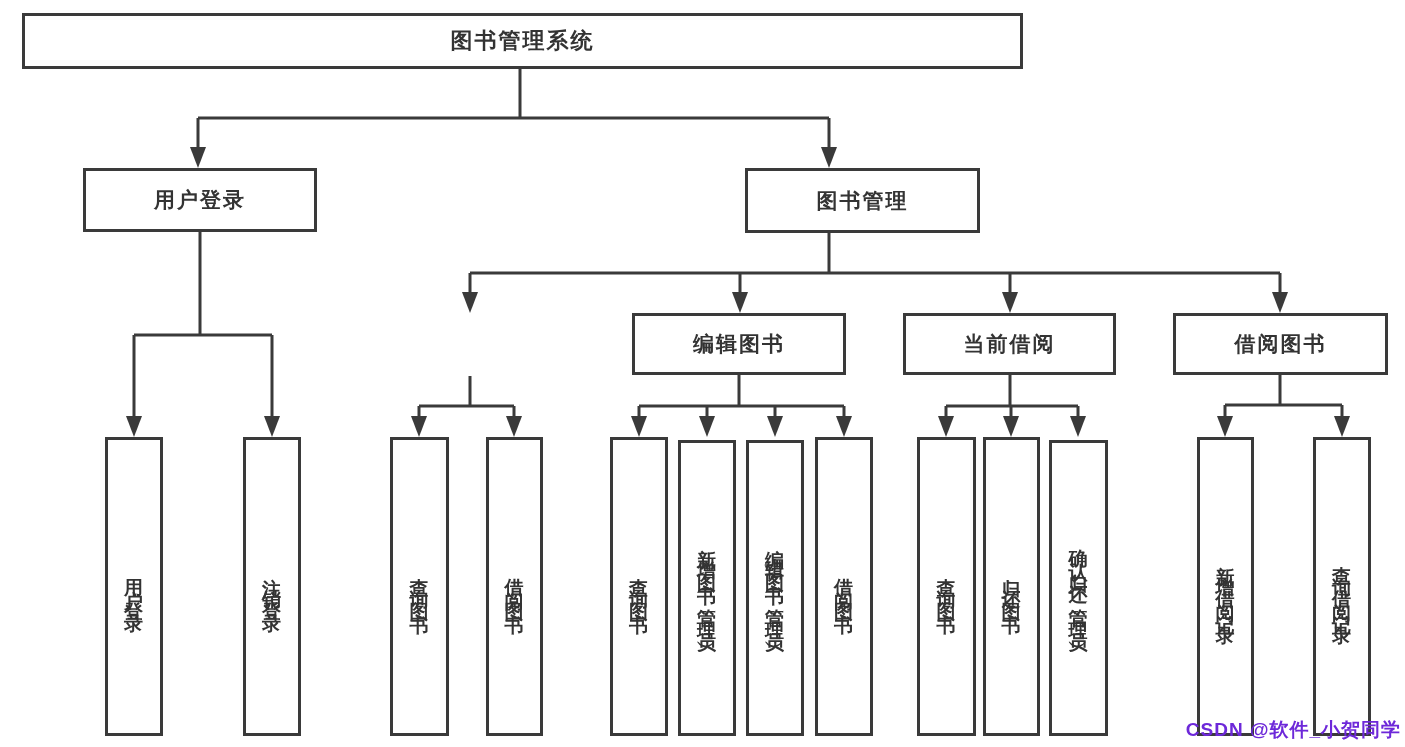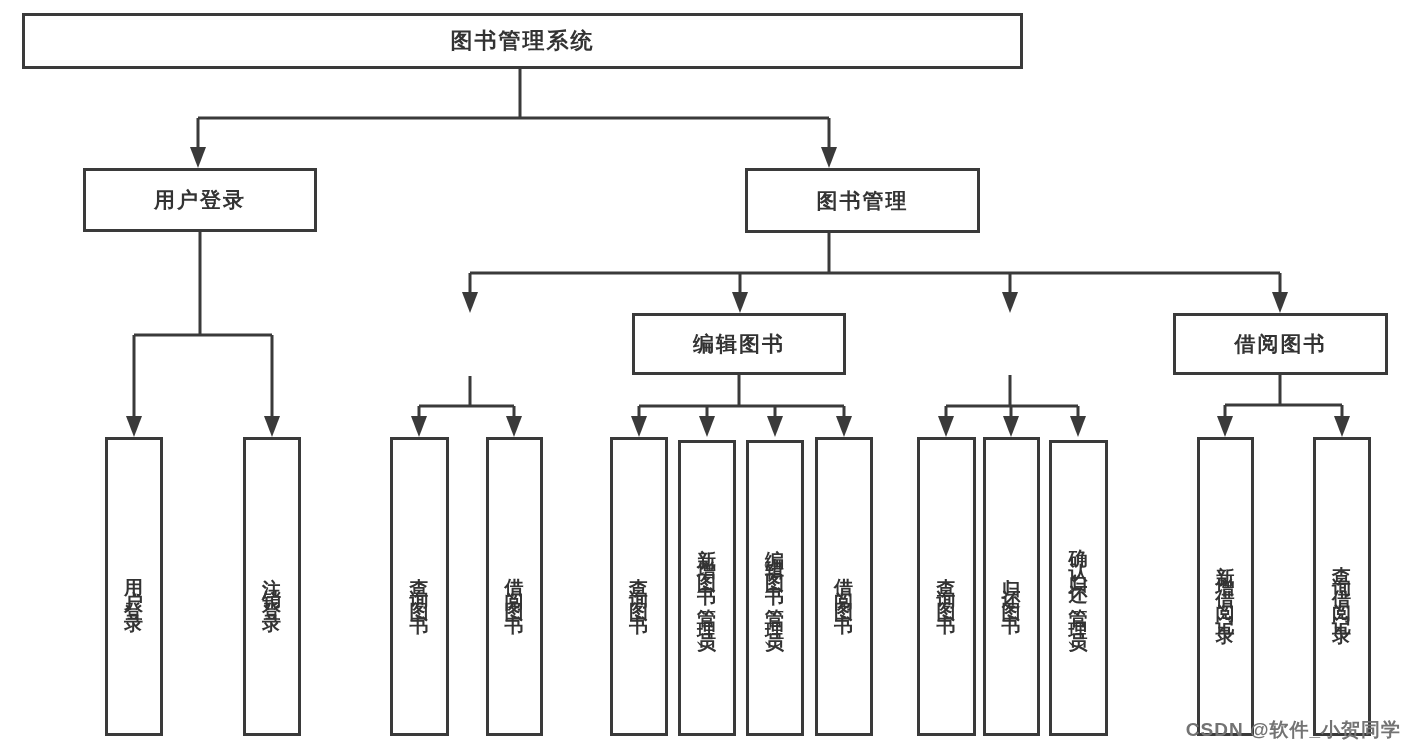--- a/index.html
+++ b/index.html
@@ -42,21 +42,21 @@
     font-size: 19px;
     letter-spacing: 12px;
     line-height: 1;
     color: #333333;
   }
   .watermark {
     position: absolute;
     right: 4px;
     bottom: 4px;
     font-size: 19px;
-    color: #737373;
+    color: #6d28d9;
     letter-spacing: 1px;
     z-index: 2;
     white-space: nowrap;
   }
 </style>
 </head>
 <body>
 
 <div class="canvas">
 
@@ -107,20 +107,23 @@
   <div class="node h" style="left:83px; top:168px; width:234px; height:64px;">
     <span>用户登录</span>
   </div>
   <div class="node h" style="left:745px; top:168px; width:235px; height:65px;">
     <span>图书管理</span>
   </div>
 
   <div class="node h" style="left:632px; top:313px; width:214px; height:62px;">
     <span>编辑图书</span>
   </div>
+  <div class="node h" style="left:903px; top:313px; width:213px; height:62px;">
+    <span>当前借阅</span>
+  </div>
   <div class="node h" style="left:1173px; top:313px; width:215px; height:62px;">
     <span>借阅图书</span>
   </div>
 
   <div class="node v" style="left:105px; top:437px; width:58px; height:299px;">
     <span class="vtext">用户登录</span>
   </div>
   <div class="node v" style="left:243px; top:437px; width:58px; height:299px;">
     <span class="vtext">注销登录</span>
   </div>

